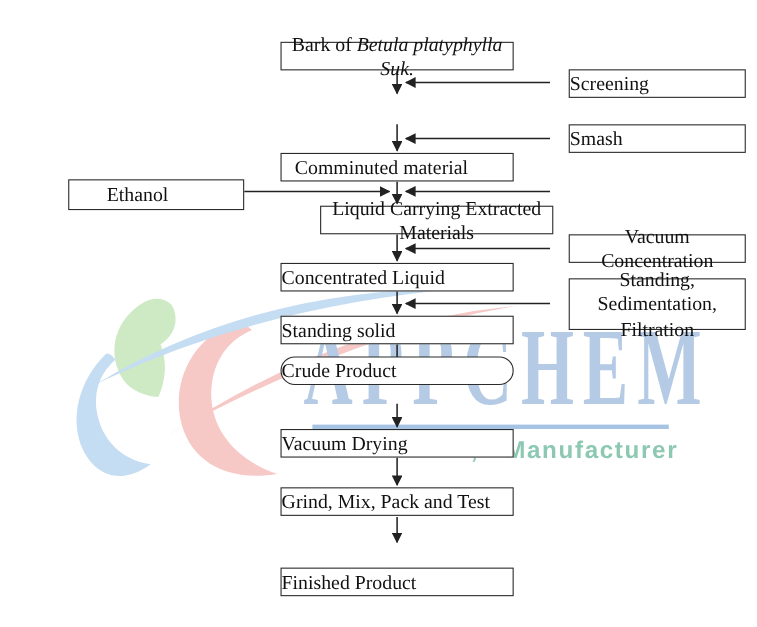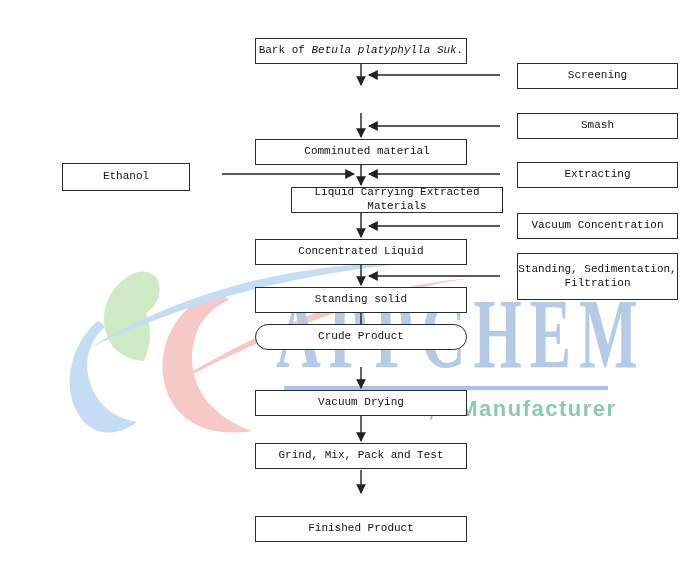--- a/index.html
+++ b/index.html
@@ -10,22 +10,22 @@
   .wm-brand{position:absolute;left:276px;top:284px;z-index:1;
             font-family:"Liberation Serif",serif;font-weight:bold;font-size:100px;line-height:100px;
             color:#b5cbe5;letter-spacing:13px;white-space:nowrap;
             transform:scaleX(0.62);transform-origin:left top;}
   .wm-underline{position:absolute;left:284px;top:386px;width:324px;height:4px;background:#a6c3e3;z-index:1;}
   .wm-tagline{position:absolute;left:428px;top:396px;z-index:1;
               font-family:"Liberation Sans",sans-serif;font-weight:bold;font-size:22px;
               color:#8cc8b2;letter-spacing:1.5px;word-spacing:16px;white-space:nowrap;}
   
   .fbox{position:absolute;background:#ffffff;border:1.6px solid #2b2b2b;z-index:3;
-        display:flex;align-items:center;justify-content:center;text-align:center;
-        font-size:11px;color:#111;line-height:1.25;box-sizing:border-box;font-family:Liberation Mono, monospace;}
+        display:flex;align-items:center;text-align:center;
+        font-size:18px;color:#111;line-height:1.25;box-sizing:border-box;}
   .main{left:255px;width:212px;height:26px;}
   .side{left:517px;width:161px;height:26px;}
   .fbox i{font-style:italic;}
   .arrows{z-index:2;}
 </style>
 </head>
 <body>
 
 <div class="stage">
 
@@ -73,23 +73,22 @@
   <div class="fbox main" style="top:187px;margin-left:36px;">Liquid Carrying Extracted Materials</div>
   <div class="fbox main" style="top:239px;">Concentrated Liquid</div>
   <div class="fbox main" style="top:287px;">Standing solid</div>
   <div class="fbox main" style="top:324px;border-radius:13px;">Crude Product</div>
   <div class="fbox main" style="top:390px;">Vacuum Drying</div>
   <div class="fbox main" style="top:443px;">Grind, Mix, Pack and Test</div>
   <div class="fbox main" style="top:516px;">Finished Product</div>
 
   <div class="fbox side" style="top:63px;">Screening</div>
   <div class="fbox side" style="top:113px;">Smash</div>
-  <div class="fbox side" style="top:162px;">Extracting</div>
   <div class="fbox side" style="top:213px;">Vacuum Concentration</div>
   <div class="fbox side" style="top:253px;height:47px;">
     <span>
       <span>Standing, Sedimentation,</span><br><span>Filtration</span>
     </span>
   </div>
 
-  <div class="fbox" style="left:62px;top:163px;width:128px;height:28px;">Ethanol</div>
+  <div class="fbox" style="left:62px;top:163px;width:160px;height:28px;padding-left:34px;">Ethanol</div>
 
 </div>
 
 </body></html>

